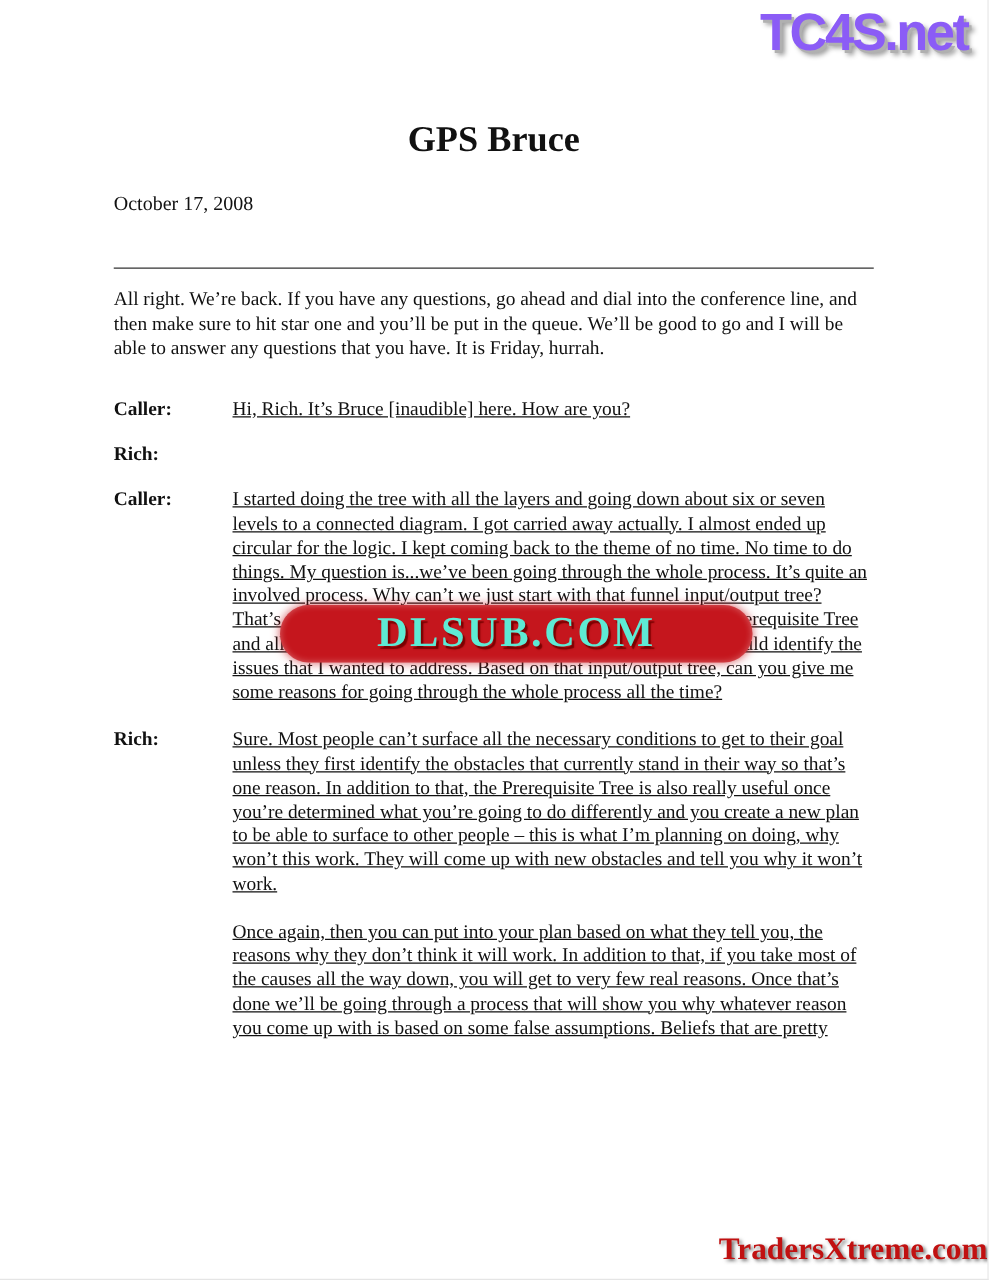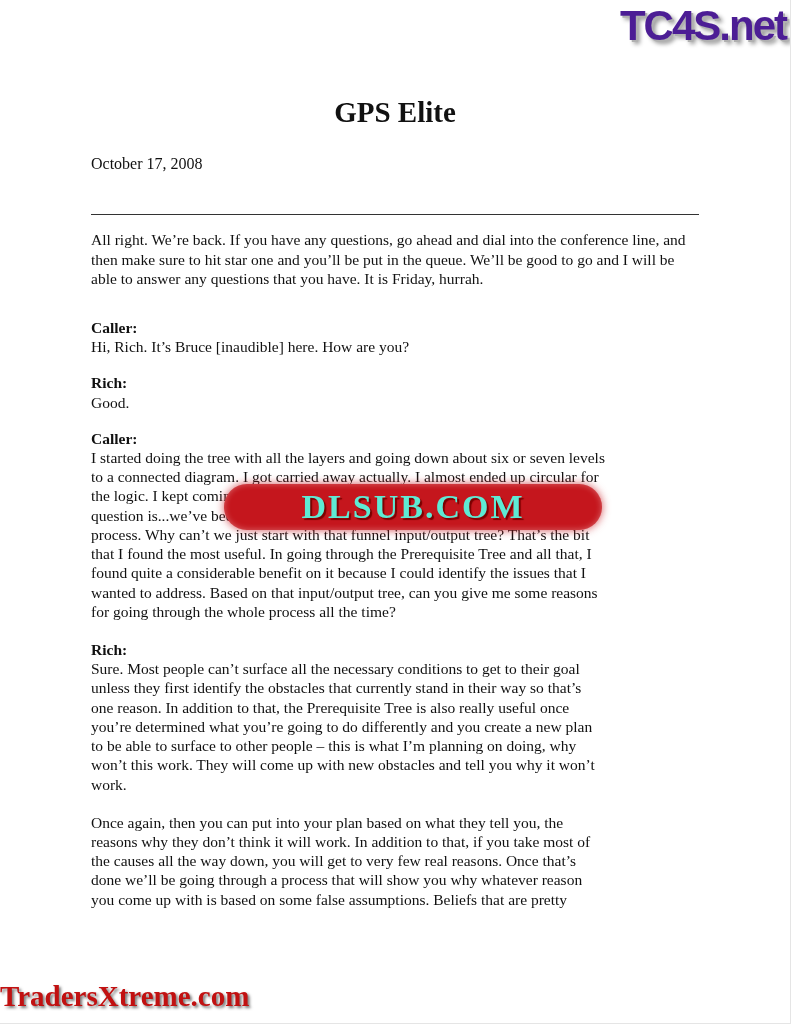--- a/index.html
+++ b/index.html
@@ -18,26 +18,26 @@
     line-height: 1.24;
     color: #111111;
     box-sizing: border-box;
     border-right: 1px solid #e5e5e5;
     border-bottom: 1px solid #e5e5e5;
   }
   
   .tc4s-logo {
     position: absolute;
     top: 0px;
-    right: 4px;
+    right: 16px;
     font-family: "Liberation Sans", sans-serif;
     font-weight: 700;
     font-size: 42px;
     letter-spacing: -2px;
-    color: #4c1d95;
+    color: #8b5cf6;
     text-shadow: 2px 2px 0 #b0b0b0, 4px 4px 4px #999999;
   }
   .content {
     padding: 0 91px;
   }
   .doc-title {
     text-align: center;
     font-size: 29px;
     font-weight: 700;
     margin: 0;
@@ -58,29 +58,29 @@
     border: none;
     border-top: 1px solid #333333;
     margin: 40px 0 0 0;
   }
   .para-1 { }
   .para-2 { margin-top: 18px; }
   .dialogue { margin-top: 30px; }
   .dlg-row {
     display: flex;
     margin-bottom: 17px;
-    flex-direction: column;
   }
   .dlg-speaker {
     width: 95px;
     flex-shrink: 0;
     font-weight: 700;
   }
   .dlg-text {
     width: 515px;
+    text-decoration: underline;
   }
   .dlg-gap { margin-bottom: 19px; }
   
   .center-watermark {
     position: absolute;
     left: 224px;
     top: 484px;
     width: 378px;
     height: 46px;
     background: #c5161d;
@@ -95,57 +95,56 @@
     letter-spacing: 2px;
     text-shadow: 2px 2px 1px #7a0000;
     box-shadow: 0 0 8px rgba(197, 22, 29, 0.75), inset 0 0 6px rgba(255,255,255,0.35);
   }
   
   .bottom-watermark {
     position: absolute;
     bottom: 8px;
     left: 0;
     width: 100%;
-    text-align: left;
+    text-align: right;
     font-family: "Liberation Serif", serif;
     font-weight: 700;
-    font-size: 29px;
+    font-size: 25px;
     color: #c11111;
     text-shadow: 2px 2px 3px #777777;
   }
 </style>
 </head>
 <body>
 
 <div class="page">
 
   <div class="tc4s-logo">TC4S.net</div>
 
   <div class="content">
 
-    <h1 class="doc-title">GPS Elite</h1>
+    <h1 class="doc-title">GPS Bruce</h1>
 
 
     <div class="doc-date">October 17, 2008</div>
 
     <hr class="rule">
 
     <p class="para-1">All right. We’re back. If you have any questions, go ahead and dial into the conference line, and then make sure to hit star one and you’ll be put in the queue. We’ll be good to go and I will be able to answer any questions that you have. It is Friday, hurrah.</p>
 
 
     <div class="dialogue">
 
       <div class="dlg-row">
         <div class="dlg-speaker">Caller:</div>
         <div class="dlg-text">Hi, Rich. It’s Bruce [inaudible] here. How are you?</div>
       </div>
 
       <div class="dlg-row">
         <div class="dlg-speaker">Rich:</div>
-        <div class="dlg-text">Good.</div>
       </div>
 
       <div class="dlg-row dlg-gap">
         <div class="dlg-speaker">Caller:</div>
         <div class="dlg-text">I started doing the tree with all the layers and going down about six or seven levels to a connected diagram. I got carried away actually. I almost ended up circular for the logic. I kept coming back to the theme of no time. No time to do things. My question is...we’ve been going through the whole process. It’s quite an involved process. Why can’t we just start with that funnel input/output tree? That’s the bit that I found the most useful. In going through the Prerequisite Tree and all that, I found quite a considerable benefit on it because I could identify the issues that I wanted to address. Based on that input/output tree, can you give me some reasons for going through the whole process all the time?</div>
       </div>
 
       <div class="dlg-row dlg-gap">
         <div class="dlg-speaker">Rich:</div>
         <div class="dlg-text">Sure. Most people can’t surface all the necessary conditions to get to their goal unless they first identify the obstacles that currently stand in their way so that’s one reason. In addition to that, the Prerequisite Tree is also really useful once you’re determined what you’re going to do differently and you create a new plan to be able to surface to other people – this is what I’m planning on doing, why won’t this work. They will come up with new obstacles and tell you why it won’t work.</div>

